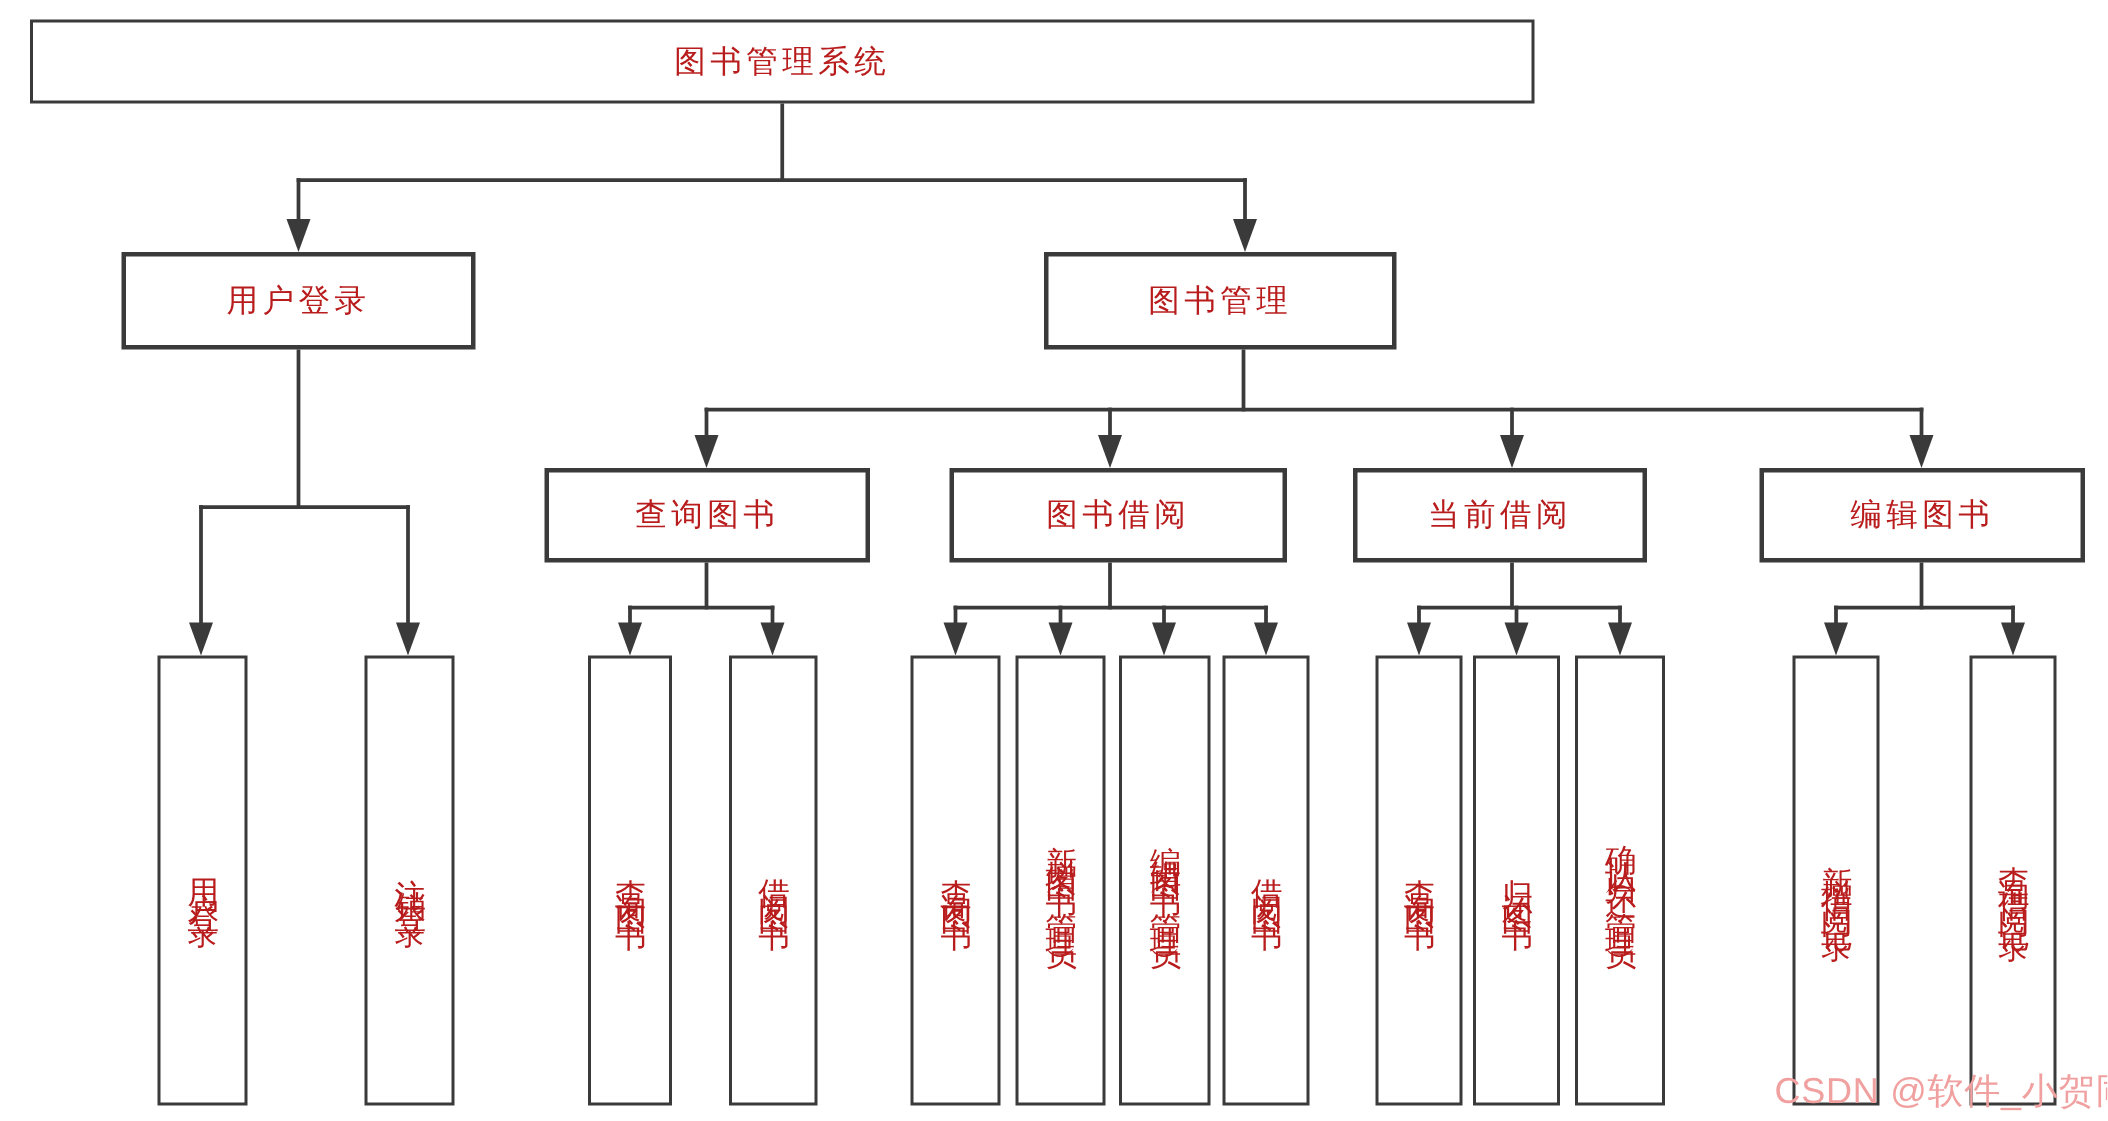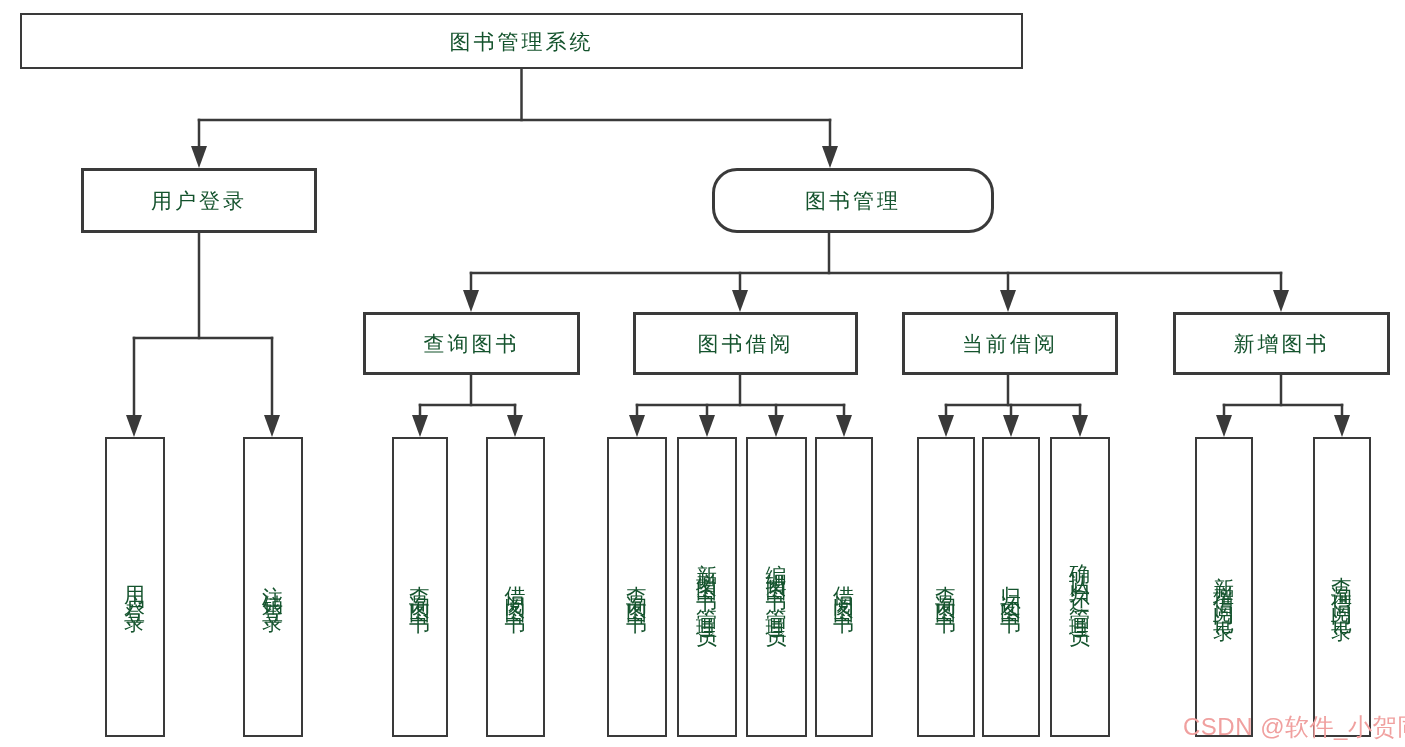--- a/index.html
+++ b/index.html
@@ -29,21 +29,21 @@
   }
   #connectors polygon {
     fill: #3a3a3a;
     stroke: none;
   }
   .node {
     position: absolute;
     box-sizing: border-box;
     background: #ffffff;
     border: 3px solid #3a3a3a;
-    color: #14532d;
+    color: #b91c1c;
     display: flex;
     align-items: center;
     justify-content: center;
     font-size: 21px;
     letter-spacing: 3px;
     z-index: 2;
     text-align: center;
     line-height: 1;
   }
   .hnode {
@@ -52,25 +52,25 @@
   .vnode {
     writing-mode: vertical-rl;
     text-orientation: mixed;
     letter-spacing: 9px;
     font-size: 21px;
   }
   
   #n-root   { left: 20px;  top: 13px;  width: 1003px; height: 56px; border-width: 2.5px; }
   
   #n-login  { left: 81px;  top: 168px; width: 236px; height: 65px; }
-  #n-mgmt   { left: 712px; top: 168px; width: 282px; height: 65px; border-radius: 25px; }
+  #n-mgmt   { left: 696px; top: 168px; width: 235px; height: 65px; }
   
   #n-rec     { left: 363px;  top: 312px; width: 217px; height: 63px; }
   #n-borrow  { left: 633px;  top: 312px; width: 225px; height: 63px; }
-  #n-current { left: 902px;  top: 312px; width: 216px; height: 63px; }
+  #n-current { left: 902px;  top: 312px; width: 196px; height: 63px; }
   #n-records { left: 1173px; top: 312px; width: 217px; height: 63px; }
   
   .leaf { top: 437px; height: 300px; width: 58px; border-width: 2.5px; }
   #l-user-login   { left: 105px; width: 60px; }
   #l-logout       { left: 243px; width: 60px; }
   #l-query-rec    { left: 392px; width: 56px; }
   #l-borrow-rec   { left: 486px; width: 59px; }
   #l-query-bor    { left: 607px; width: 60px; }
   #l-add-books    { left: 677px; width: 60px; }
   #l-edit-books   { left: 746px; width: 61px; }
@@ -174,21 +174,21 @@
   </svg>
 
   <div id="n-root" class="node hnode">图书管理系统</div>
 
   <div id="n-login" class="node hnode">用户登录</div>
   <div id="n-mgmt" class="node hnode">图书管理</div>
 
   <div id="n-rec" class="node hnode">查询图书</div>
   <div id="n-borrow" class="node hnode">图书借阅</div>
   <div id="n-current" class="node hnode">当前借阅</div>
-  <div id="n-records" class="node hnode">新增图书</div>
+  <div id="n-records" class="node hnode">编辑图书</div>
 
   <div id="l-user-login" class="node leaf vnode">用户登录</div>
   <div id="l-logout" class="node leaf vnode">注销登录</div>
 
   <div id="l-query-rec" class="node leaf vnode">查询图书</div>
   <div id="l-borrow-rec" class="node leaf vnode">借阅图书</div>
 
   <div id="l-query-bor" class="node leaf vnode">查询图书</div>
   <div id="l-add-books" class="node leaf vnode">新增图书（管理员）</div>
   <div id="l-edit-books" class="node leaf vnode">编辑图书（管理员）</div>

